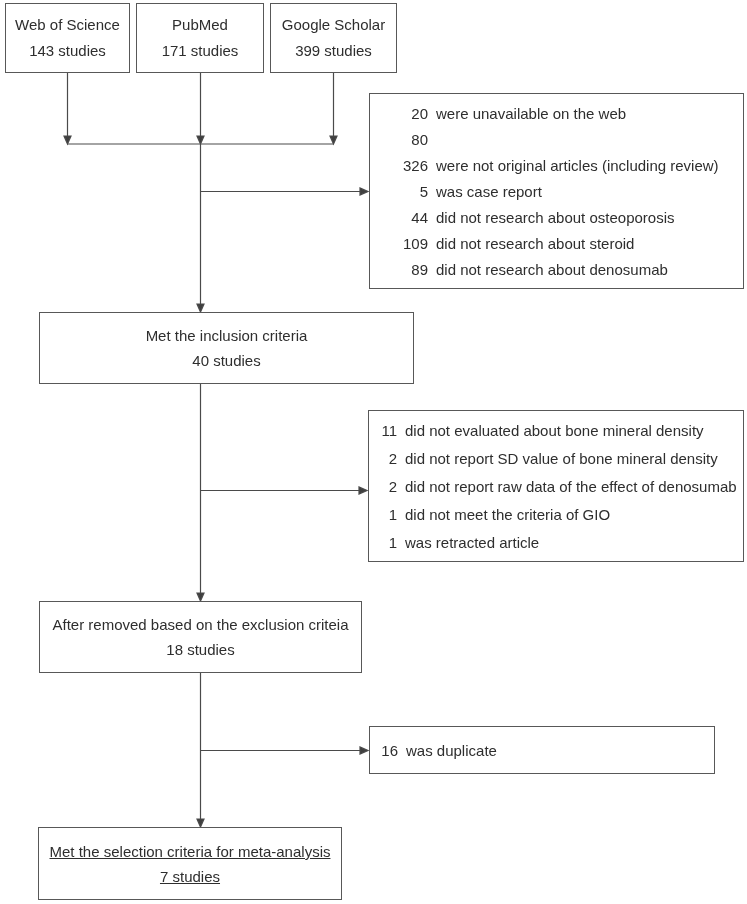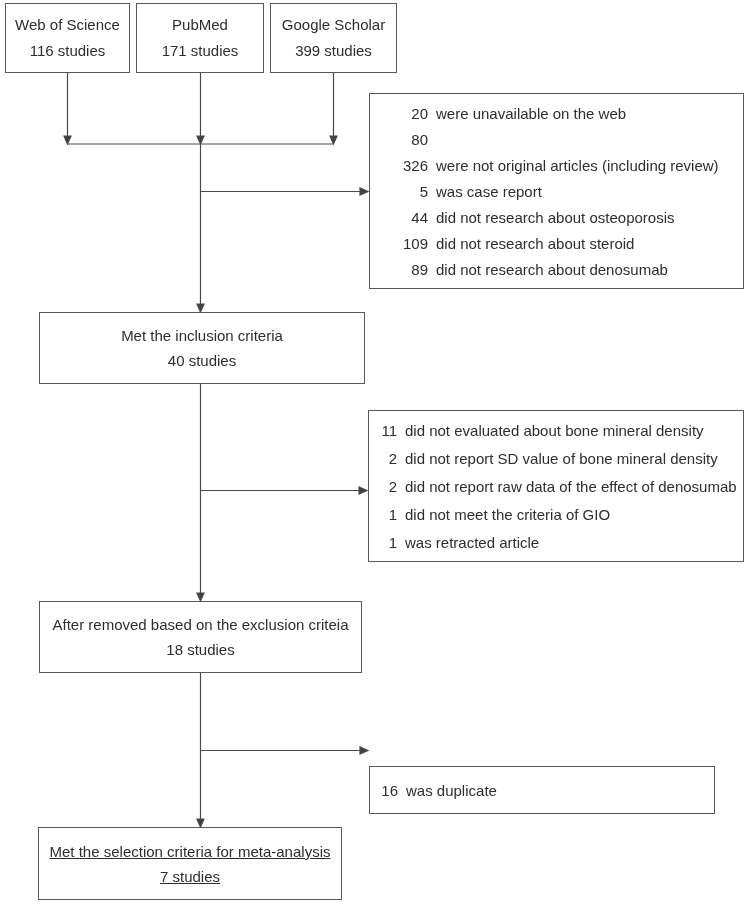--- a/index.html
+++ b/index.html
@@ -118,21 +118,21 @@
 
       <g>
         <line x1="200.5" y1="750.5" x2="360" y2="750.5"></line>
         <polygon points="360,747 360,754 368,750.5"></polygon>
       </g>
     </g>
   </svg>
 
   <div class="box centerbox srcbox" style="left:5px; top:3px; width:125px; height:70px;">
     <div class="bline">Web of Science</div>
-    <div class="bline">116 studies</div>
+    <div class="bline">143 studies</div>
   </div>
   <div class="box centerbox srcbox" style="left:136px; top:3px; width:128px; height:70px;">
     <div class="bline">PubMed</div>
     <div class="bline">171 studies</div>
   </div>
   <div class="box centerbox srcbox" style="left:270px; top:3px; width:127px; height:70px;">
     <div class="bline">Google Scholar</div>
     <div class="bline">399 studies</div>
   </div>
 
@@ -159,21 +159,21 @@
     <div class="xrow">
       <span class="num">109</span>
       <span class="xtext">did not research about steroid</span>
     </div>
     <div class="xrow">
       <span class="num">89</span>
       <span class="xtext">did not research about denosumab</span>
     </div>
   </div>
 
-  <div class="box centerbox" style="left:39px; top:312px; width:326px; height:72px;">
+  <div class="box centerbox" style="left:39px; top:312px; width:375px; height:72px;">
     <div class="bline">Met the inclusion criteria</div>
     <div class="bline">40 studies</div>
   </div>
 
   <div class="box exclbox rows28" style="left:368px; top:410px; width:376px; height:152px;">
     <div class="xrow">
       <span class="num">11</span>
       <span class="xtext">did not evaluated about bone mineral density</span>
     </div>
     <div class="xrow">
@@ -192,21 +192,21 @@
       <span class="num">1</span>
       <span class="xtext">was retracted article</span>
     </div>
   </div>
 
   <div class="box centerbox" style="left:39px; top:601px; width:323px; height:72px;">
     <div class="bline">After removed based on the exclusion criteia</div>
     <div class="bline">18 studies</div>
   </div>
 
-  <div class="box exclbox" style="left:369px; top:766px; width:346px; height:48px;">
+  <div class="box exclbox" style="left:369px; top:726px; width:346px; height:48px;">
     <div class="xrow">
       <span class="num">16</span>
       <span class="xtext">was duplicate</span>
     </div>
   </div>
 
   <div class="box centerbox" style="left:38px; top:827px; width:304px; height:73px;text-decoration:underline;">
     <div class="bline">Met the selection criteria for meta-analysis</div>
     <div class="bline">7 studies</div>
   </div>

